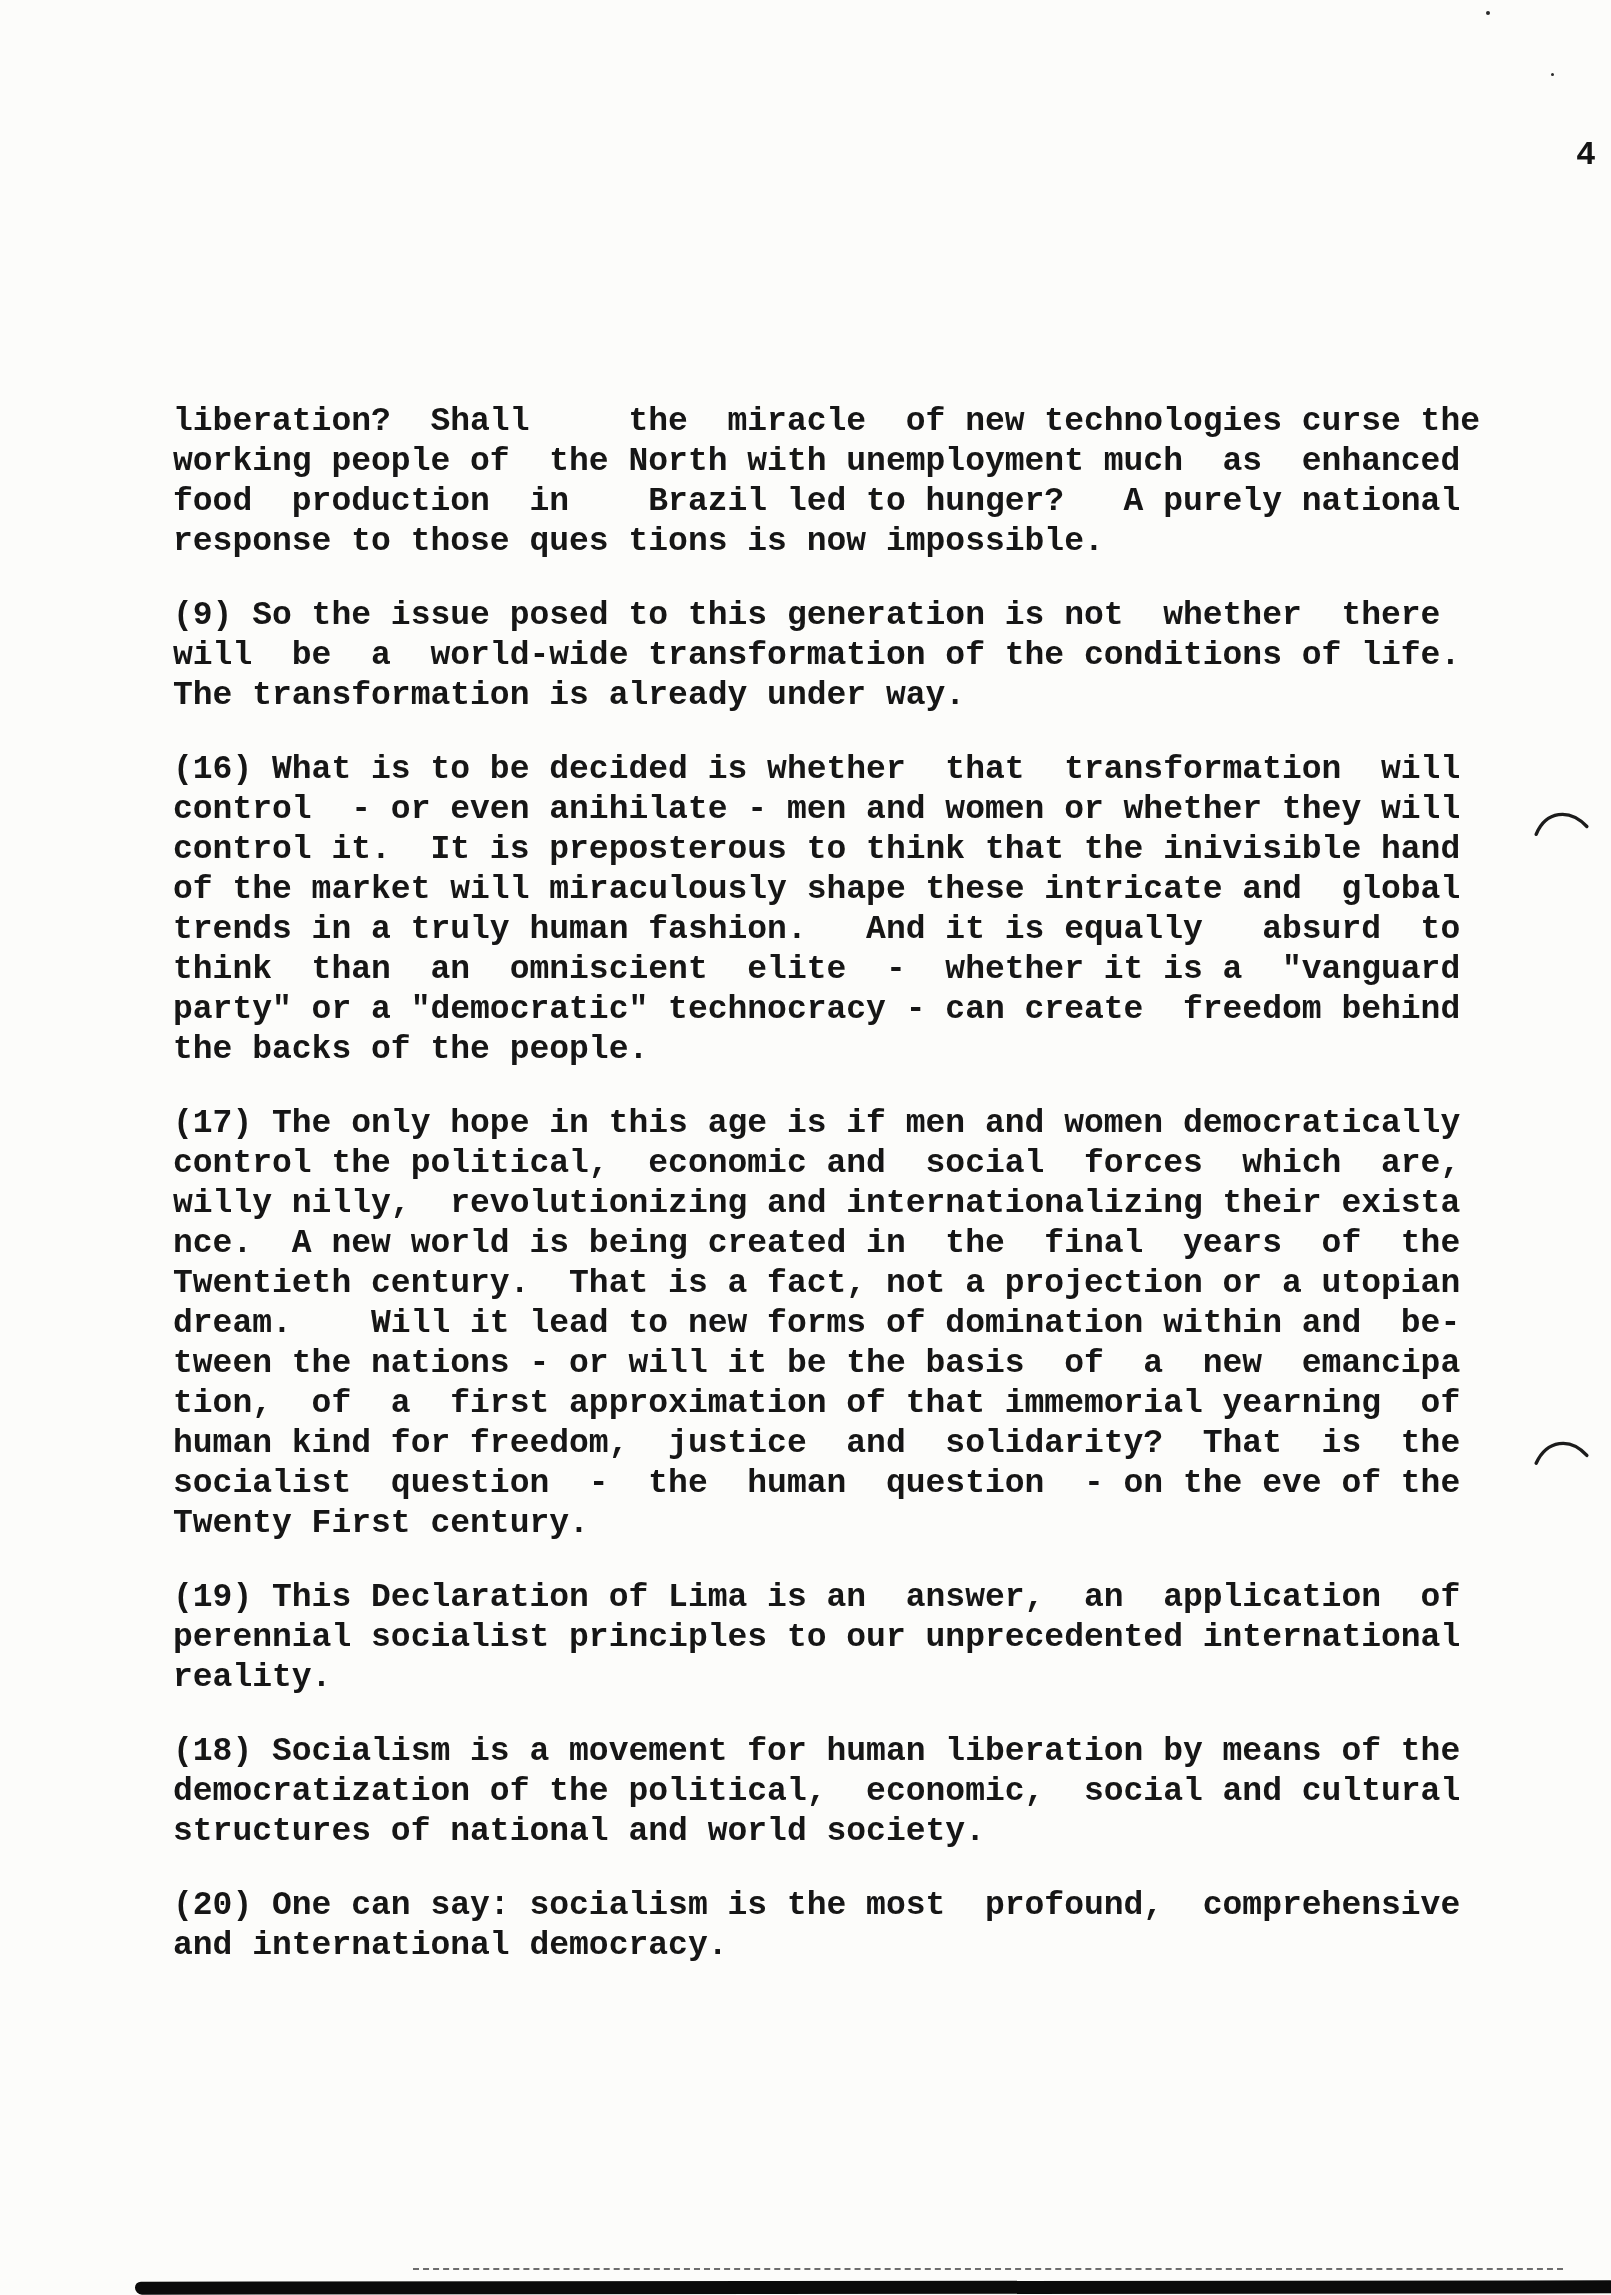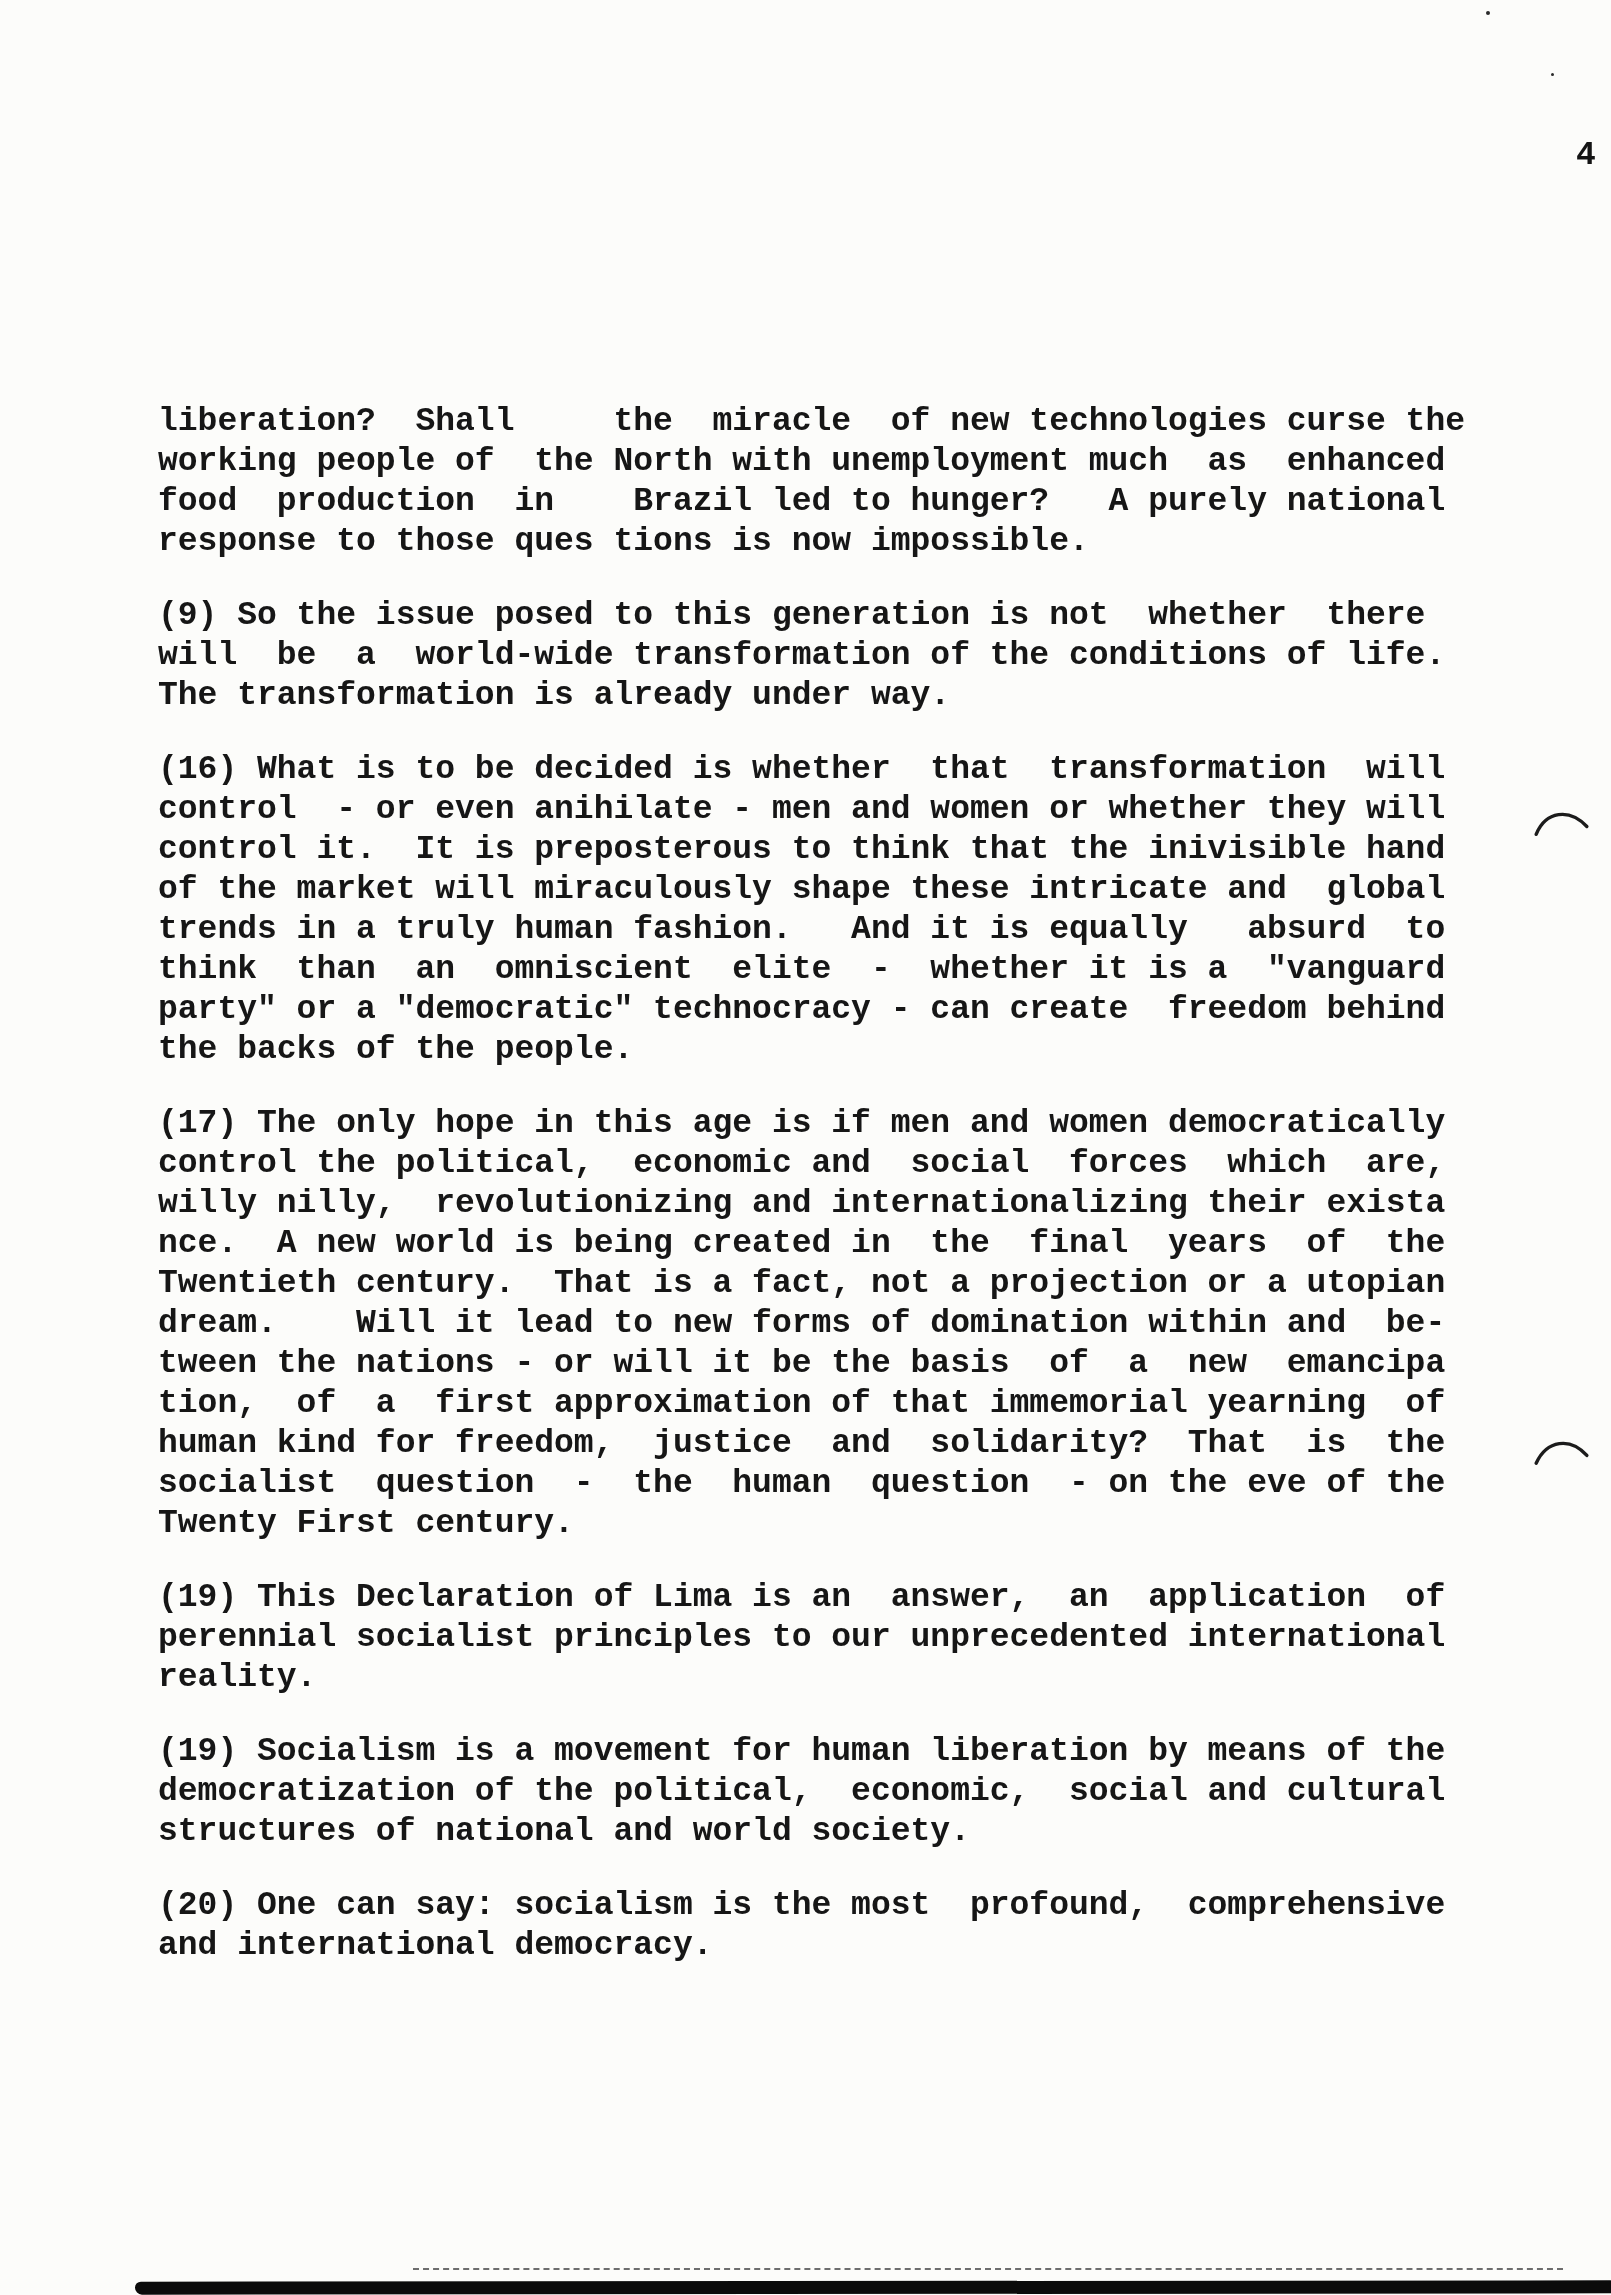--- a/index.html
+++ b/index.html
@@ -17,21 +17,21 @@
   .page-number {
     position: absolute;
     top: 137px;
     left: 1576px;
     font-size: 33px;
     font-weight: 700;
     color: #141414;
   }
   .text-block {
     position: absolute;
-    left: 158px;
+    left: 173px;
     top: 402px;
     width: 1336px;
   }
   .para {
     font-size: 33px;
     line-height: 40px;
     font-weight: 700;
     white-space: pre;
     margin: 0 0 34px 0;
     color: #161616;
@@ -102,21 +102,21 @@
 Twentieth century.  That is a fact, not a projection or a utopian
 dream.    Will it lead to new forms of domination within and  be-
 tween the nations - or will it be the basis  of  a  new  emancipa
 tion,  of  a  first approximation of that immemorial yearning  of
 human kind for freedom,  justice  and  solidarity?  That  is  the
 socialist  question  -  the  human  question  - on the eve of the
 Twenty First century.</div>
     <div class="para">(19) This Declaration of Lima is an  answer,  an  application  of
 perennial socialist principles to our unprecedented international
 reality.</div>
-    <div class="para">(19) Socialism is a movement for human liberation by means of the
+    <div class="para">(18) Socialism is a movement for human liberation by means of the
 democratization of the political,  economic,  social and cultural
 structures of national and world society.</div>
     <div class="para">(20) One can say: socialism is the most  profound,  comprehensive
 and international democracy.</div>
   </div>
 
   <svg class="pen-mark pen-mark-1" viewBox="0 0 120 80" xmlns="http://www.w3.org/2000/svg">
     <path d="M8 56 C 28 8, 76 2, 112 40" fill="none" stroke="#1c1c1c" stroke-width="7" stroke-linecap="round"></path>
   </svg>
 

